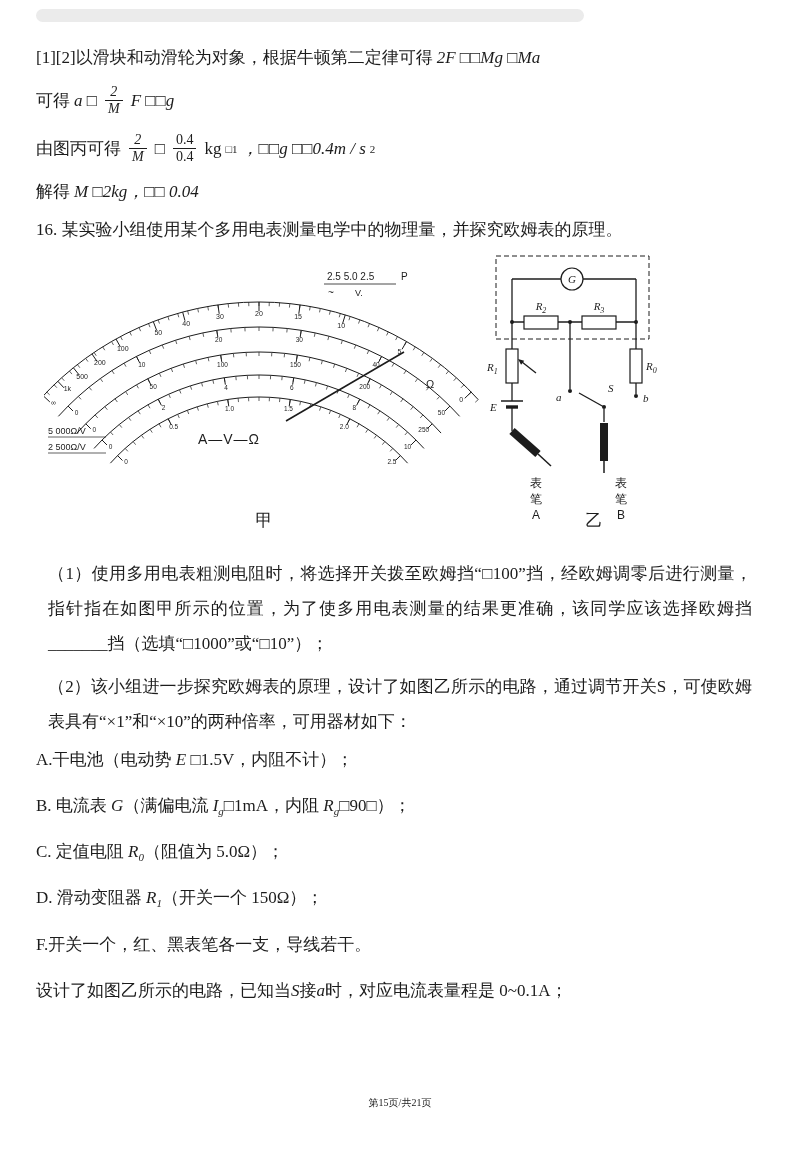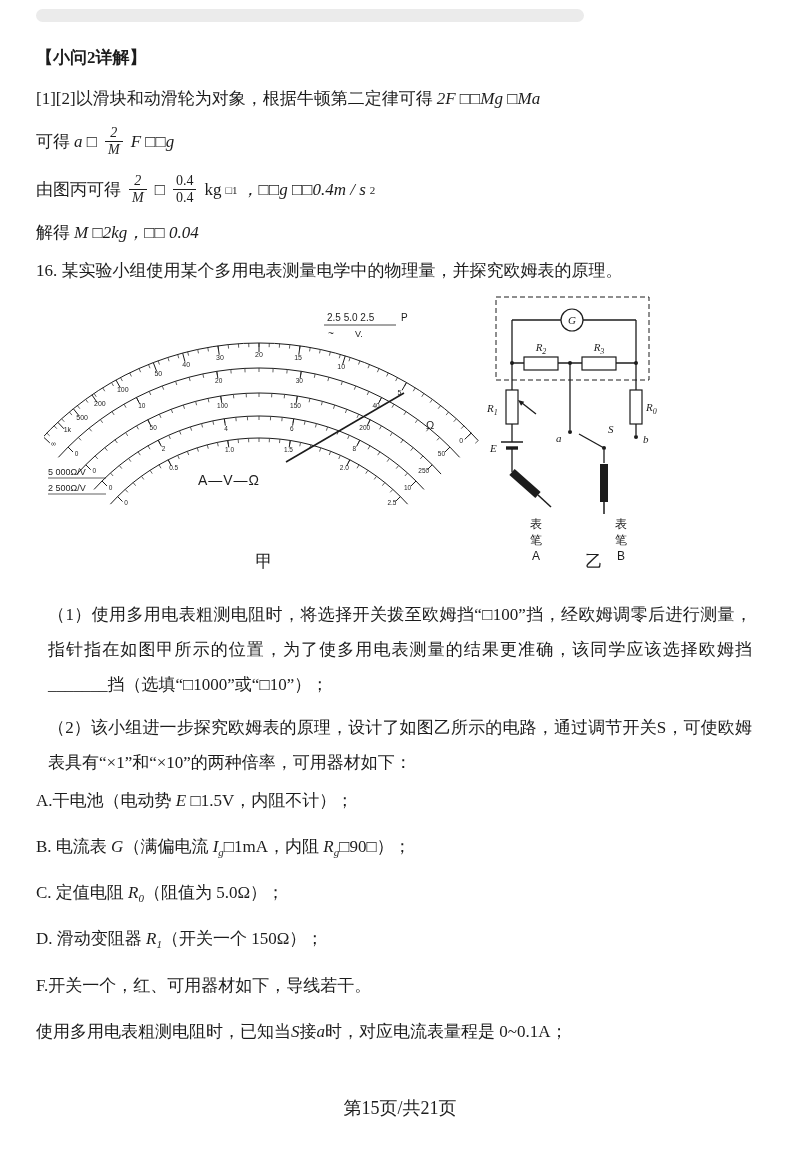--- a/index.html
+++ b/index.html
@@ -20,35 +20,34 @@
   .stem{font-size:17px;margin:6px 0 4px;}
   .figures{position:relative;height:298px;margin:8px 0 10px;text-decoration:underline;}
   .fig-meter{position:absolute;left:8px;top:18px;}
   .fig-circuit{position:absolute;left:448px;top:0;}
   .cap{position:absolute;top:260px;font-size:17px;}
   .cap-jia{left:8px;width:440px;text-align:center;}
   .cap-yi{left:448px;width:220px;text-align:center;}
   .para{font-size:17px;line-height:2.05;text-align:justify;margin:0 12px 8px;}
   .item{font-size:17px;margin:0 0 23px;}
   .note{font-size:17px;margin:2px 0 0;}
-  .footer{position:absolute;left:0;right:0;top:1096px;text-align:center;font-size:18px;}
+  .footer{position:absolute;left:0;right:0;top:1096px;text-align:center;font-size:10px;}
   svg text{font-family:"Liberation Sans","DejaVu Sans",sans-serif;fill:#1c1c1c;}
   svg .mi{font-family:"Liberation Serif","DejaVu Serif",serif;font-style:italic;}
   .wire{stroke:#1c1c1c;stroke-width:1.3;fill:none;}
   .comp{fill:#ffffff;stroke:#1c1c1c;stroke-width:1.2;}
   .dash{fill:none;stroke:#1c1c1c;stroke-width:1;stroke-dasharray:5 3;}
 </style>
 </head>
 <body>
 
 <div class="page">
 
   <div class="scan-bar"></div>
 
-  <div class="heading">【小问2详解】</div>
 
   <p class="eq">
     <span>[1][2]以滑块和动滑轮为对象，根据牛顿第二定律可得</span>
     <span class="mi">2F □□Mg □Ma</span>
   </p>
 
   <p class="eq">
     <span>可得</span>
     <span class="mi">a □</span>
     <span class="frac">
@@ -441,20 +440,20 @@
     <span>C. 定值电阻</span>
     <span class="mi"><span>R</span><sub>0</sub></span><span>（阻值为 5.0Ω）；</span>
   </p>
 
   <p class="item">
     <span>D. 滑动变阻器</span>
     <span class="mi"><span>R</span><sub>1</sub></span><span>（开关一个 150Ω）；</span>
   </p>
 
 
-  <p class="item">F.开关一个，红、可用器材如下，导线若干。</p>
+  <p class="item">F.开关一个，红、黑表笔各一支，导线若干。</p>
 
   <p class="note">
-    <span>使用多用电表粗测电阻时，已知当</span><span class="mi">S</span><span>接</span><span class="mi">a</span><span>时，对应电流表量程是 0~0.1A；</span>
+    <span>设计了如图乙所示的电路，已知当</span><span class="mi">S</span><span>接</span><span class="mi">a</span><span>时，对应电流表量程是 0~0.1A；</span>
   </p>
 
   <div class="footer">第15页/共21页</div>
 </div>
 
 </body></html>

